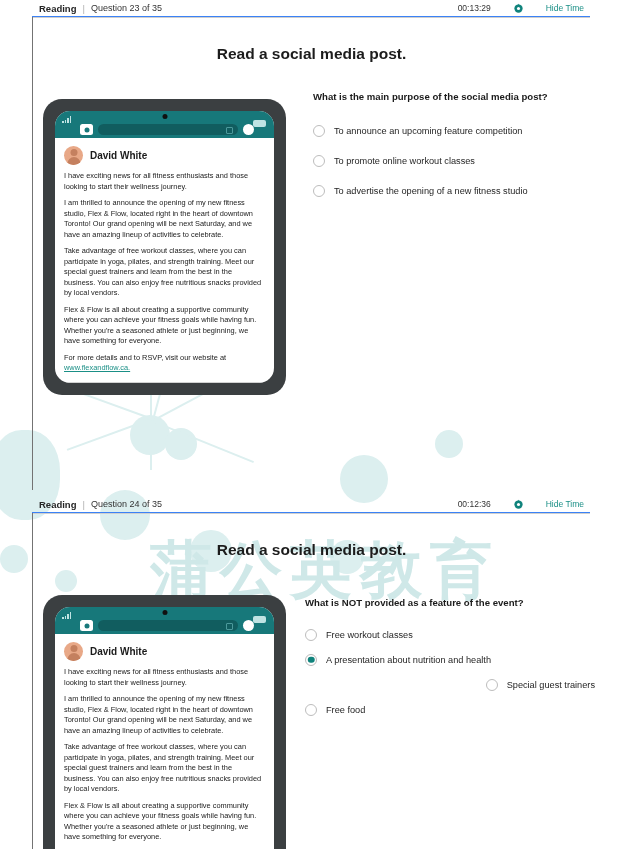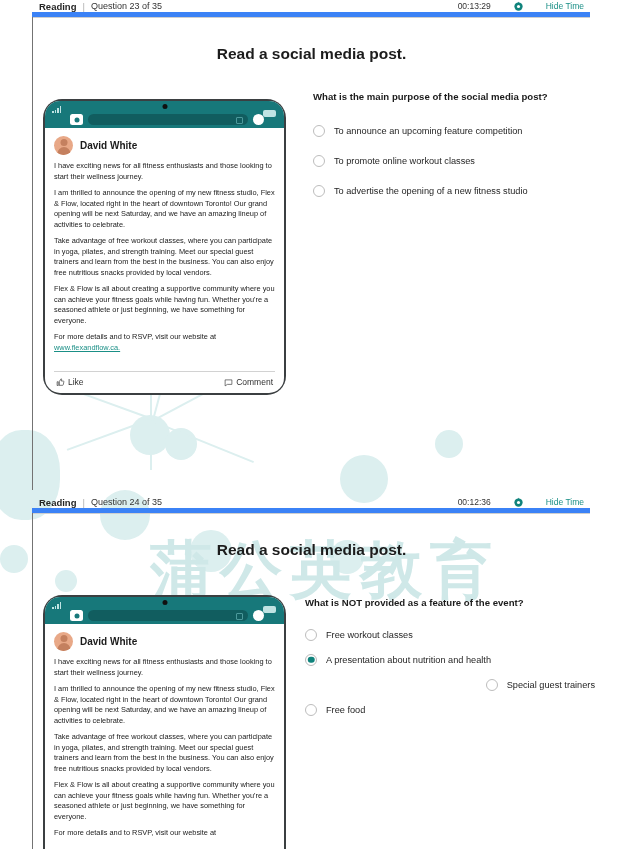--- a/index.html
+++ b/index.html
@@ -24,21 +24,21 @@
     color: #cfe8e8; white-space: nowrap;
     font-family: "DejaVu Sans", sans-serif;
   }
   .wm-dot { position: absolute; border-radius: 50%; background: #dcefef; }
   .wm-line { position: absolute; background: #dcefef; transform-origin: 0 0; }
 
   
   .section { position: absolute; left: 0; width: 617px; }
   .topbar {
     position: relative; height: 17px;
-    border-bottom: 5px solid #3b82f6;
+    border-bottom: 1px solid #3b82f6;
     margin-left: 32px; margin-right: 27px;
     display: flex; align-items: center;
     background: transparent;
   }
   .tb-subject { font-size: 9.5px; font-weight: bold; color: #262626; margin-left: 7px; }
   .tb-sep { color: #b0b0b0; margin: 0 6px; font-size: 9.5px; }
   .tb-qnum { font-size: 9px; color: #333; }
   .tb-right { margin-left: auto; display: flex; align-items: center; gap: 22px; padding-right: 6px; }
   .tb-time { font-size: 8.5px; color: #333; font-weight: 500; }
   .tb-eye { width: 11px; height: 11px; display: block; }
@@ -56,21 +56,21 @@
     position: absolute; left: 0; right: 27px; top: 28px;
     text-align: center; font-size: 15.5px; font-weight: bold; color: #1c1c1c;
   }
 
   
   .phone {
     position: absolute; left: 10px; top: 82px;
     width: 243px; height: 296px;
     background: #3b3f41;
     border-radius: 19px;
-    padding: 2px;
+    padding: 12px;
   }
   .phone-screen {
     width: 100%; height: 100%;
     background: #ffffff;
     border-radius: 15px;
     overflow: hidden;
     display: flex; flex-direction: column;
   }
   .phone-status {
     position: relative; height: 27px; background: #17787a;

